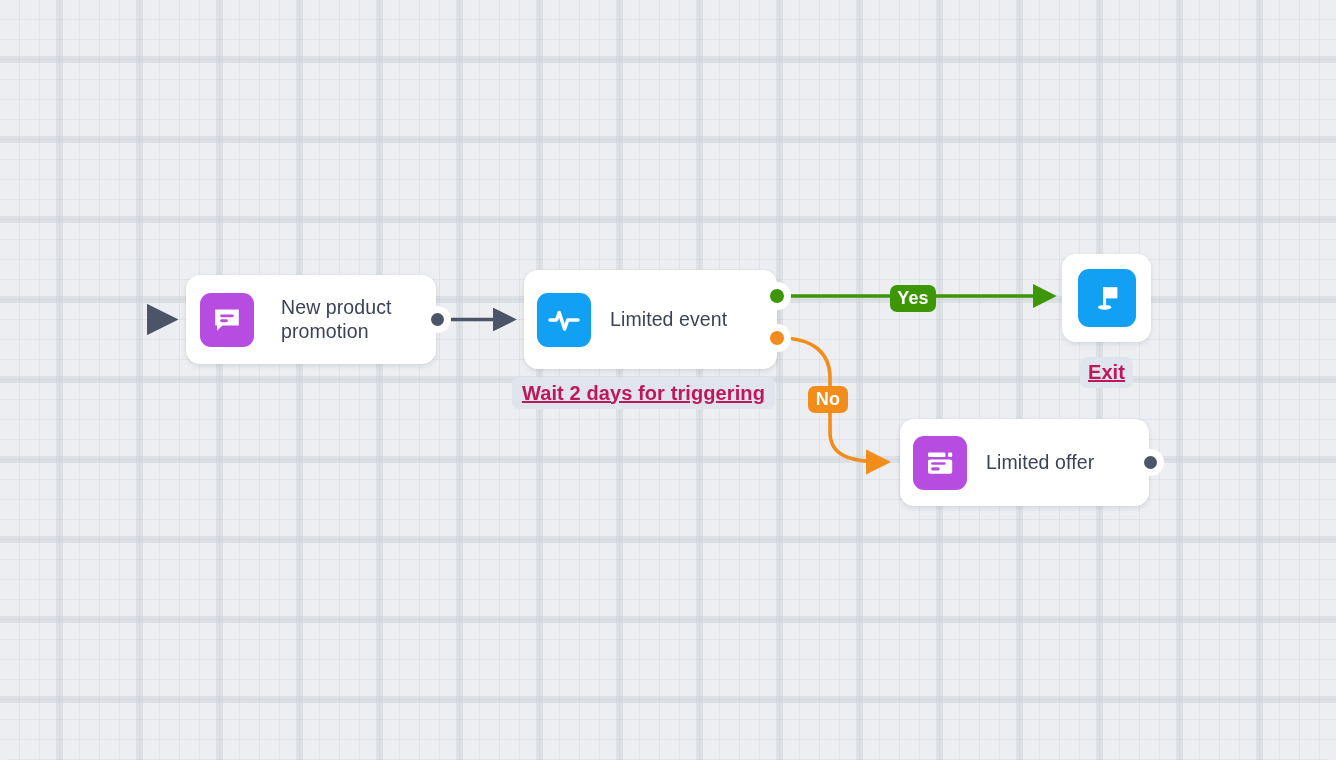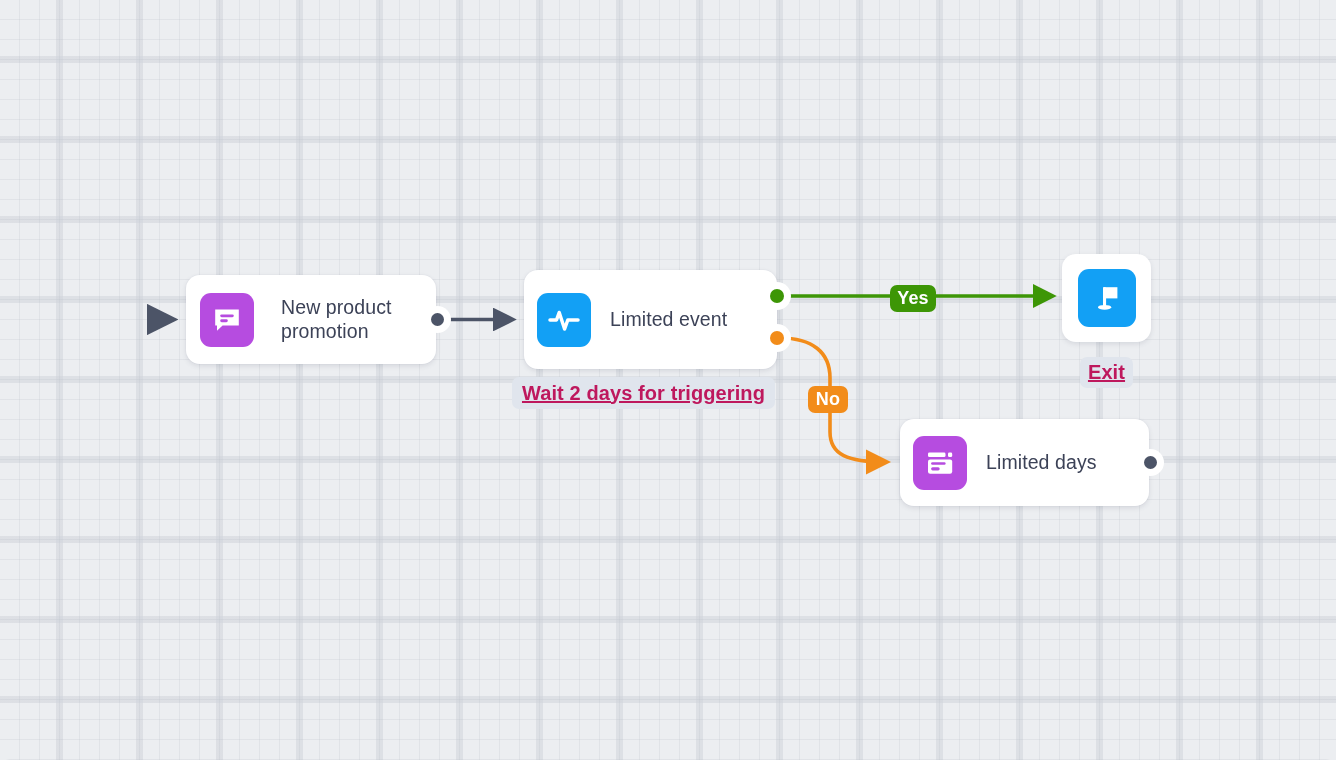--- a/index.html
+++ b/index.html
@@ -242,21 +242,21 @@
   <div class="node" id="node-offer">
     <div class="node-icon">
       <svg width="32" height="32" viewBox="0 0 32 32">
         <rect x="4" y="5.5" width="17.5" height="4.6" rx="1.4" fill="#ffffff"></rect>
         <rect x="24" y="5.5" width="4.2" height="4.6" rx="1.4" fill="#ffffff"></rect>
         <rect x="4" y="12.4" width="24.2" height="14.4" rx="2.2" fill="#ffffff"></rect>
         <rect x="7.1" y="15.3" width="14.5" height="2.5" rx="1.25" fill="#b64ce0"></rect>
         <rect x="7.1" y="20.3" width="8.6" height="3.1" rx="1.55" fill="#b64ce0"></rect>
       </svg>
     </div>
-    <div class="node-label">Limited days</div>
+    <div class="node-label">Limited offer</div>
   </div>
   <div class="conn-dot" id="dot-offer-out"></div>
 
   <div id="node-exit">
     <div class="node-icon">
       <svg width="34" height="34" viewBox="0 0 34 34">
         <path d="M13.2 6.2 H27.4 V17.4 H13.2 Z" fill="#ffffff"></path>
         <rect x="13.0" y="6.2" width="3.1" height="19.2" rx="1.2" fill="#ffffff"></rect>
         <ellipse cx="14.6" cy="26.3" rx="6.6" ry="2.4" fill="#ffffff"></ellipse>
       </svg>

